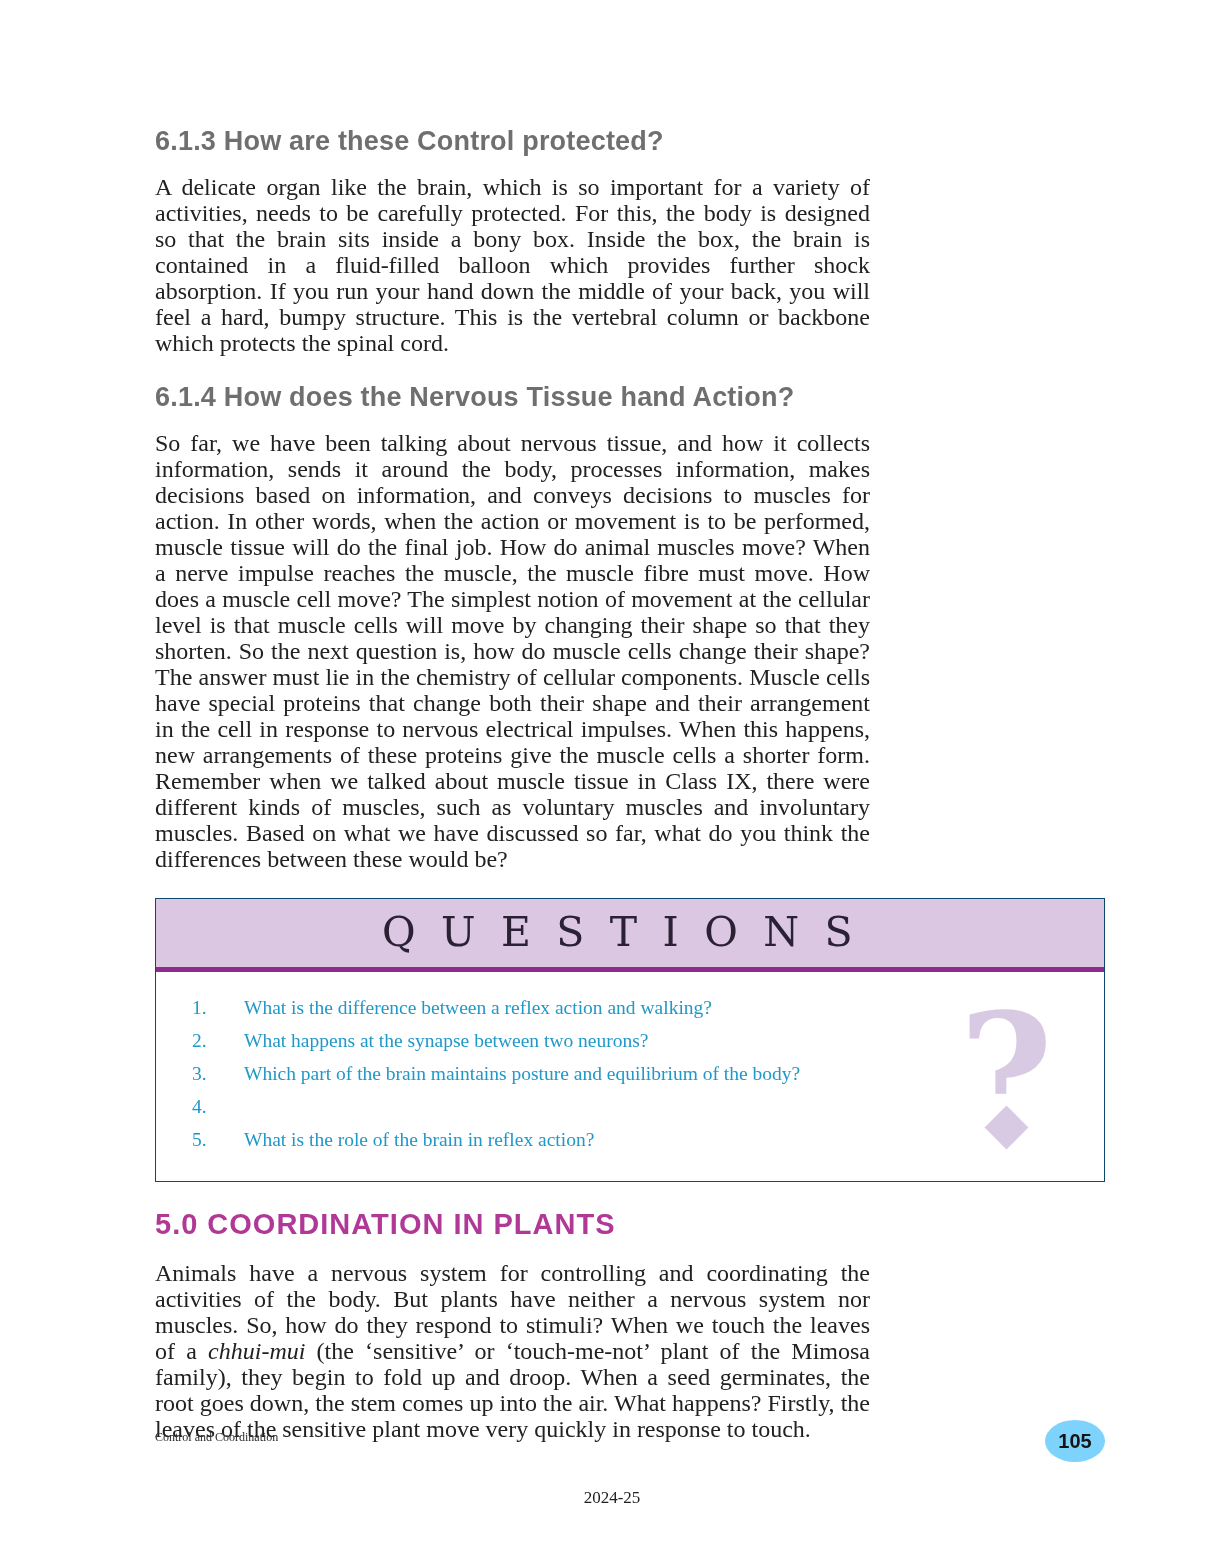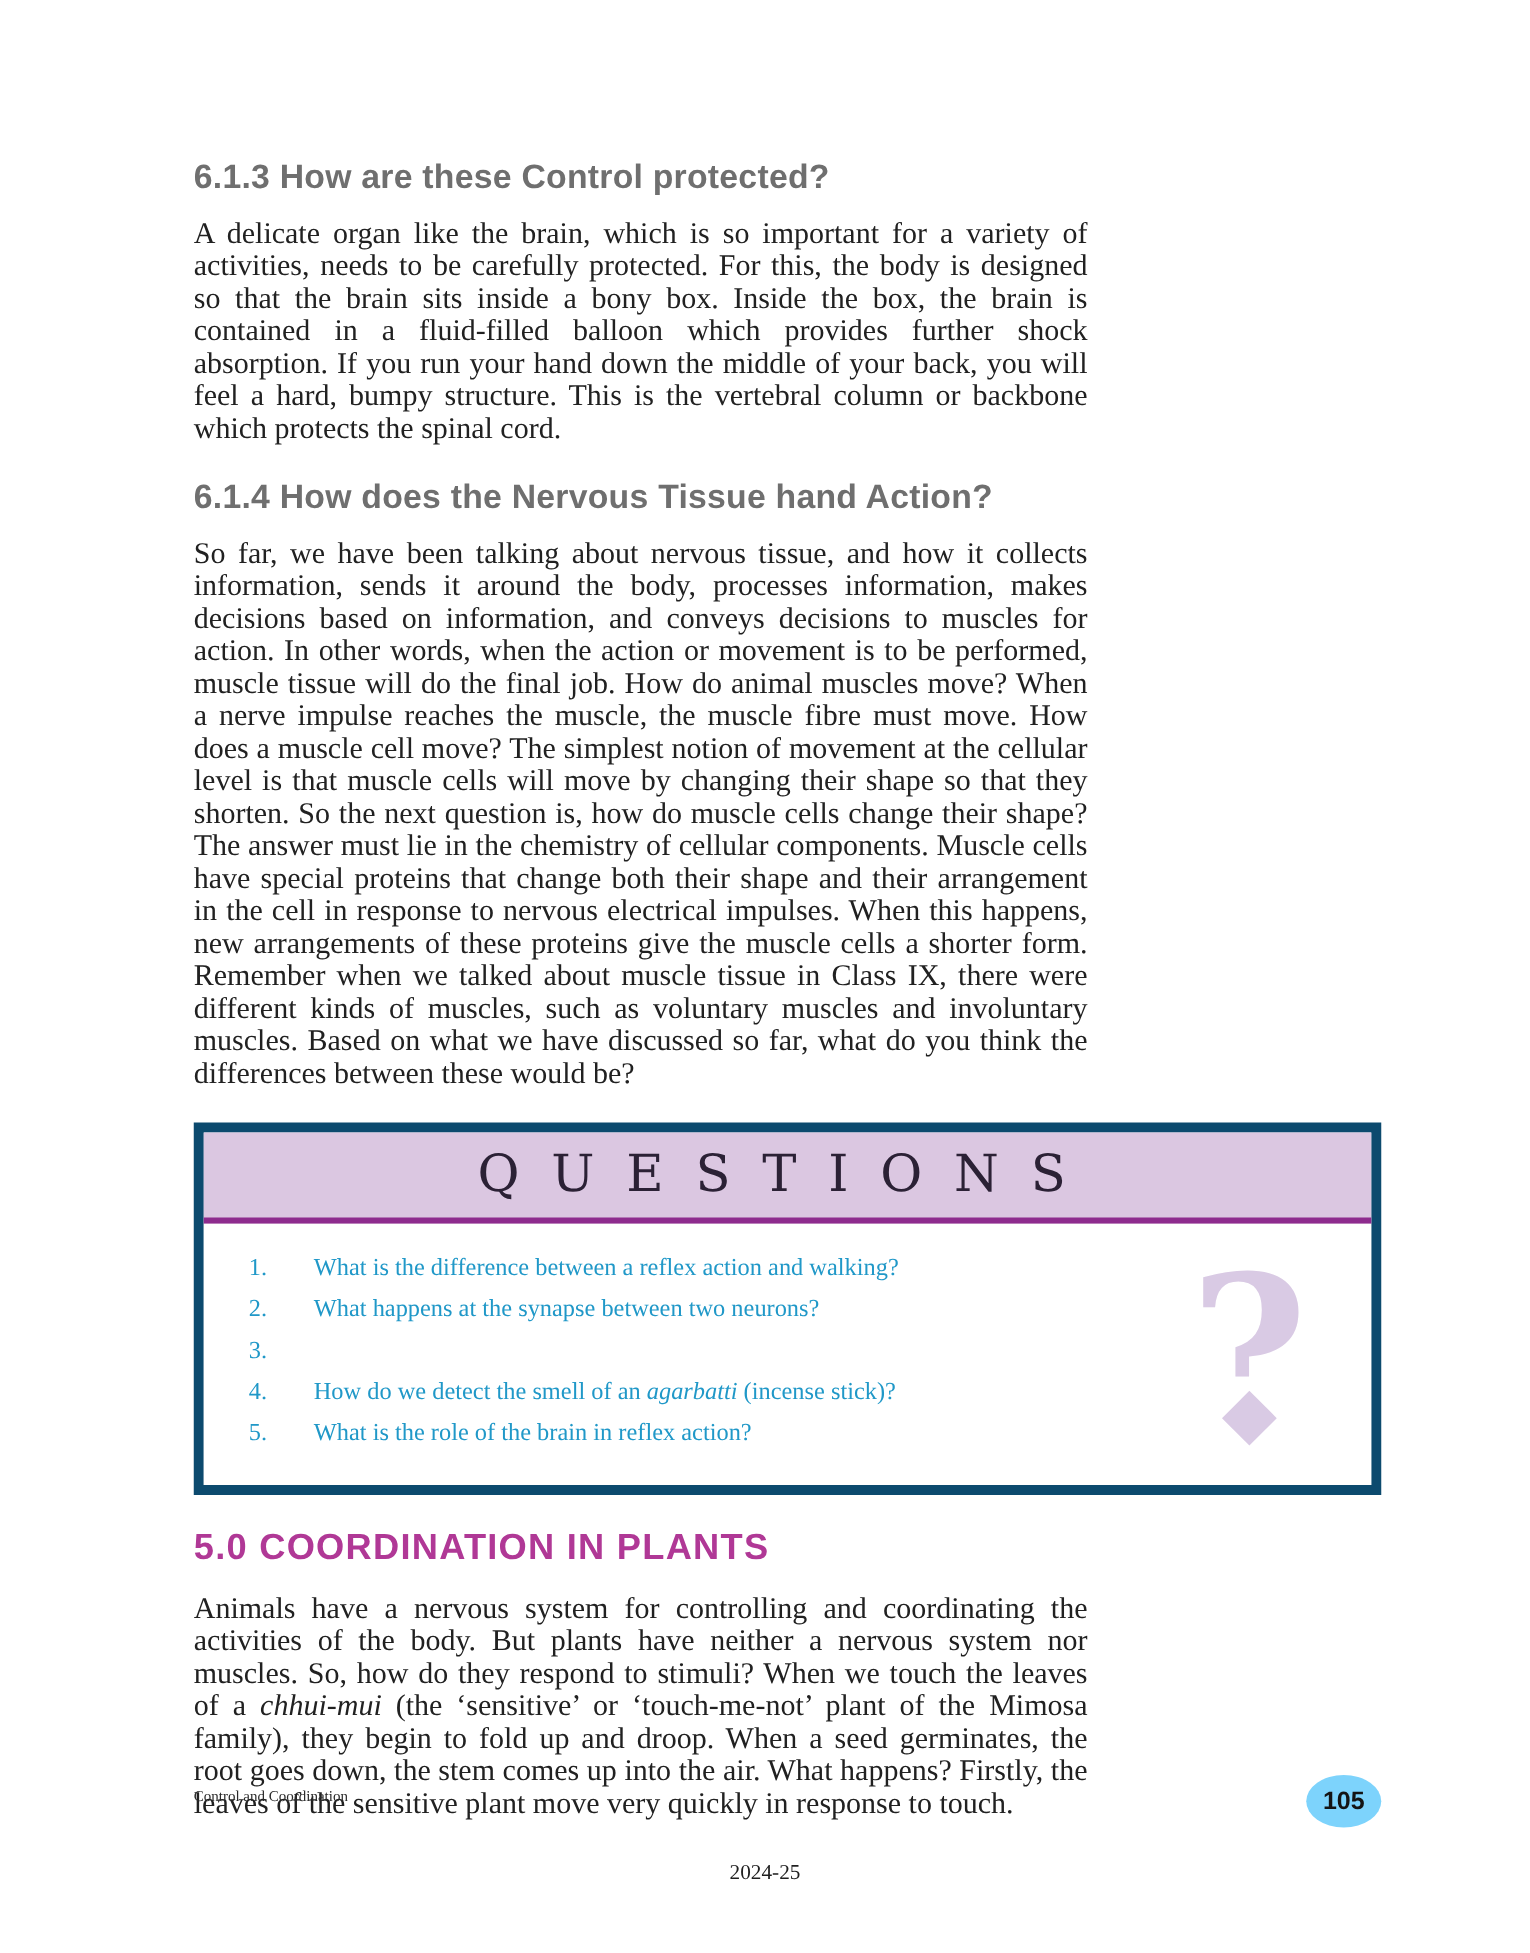--- a/index.html
+++ b/index.html
@@ -30,21 +30,21 @@
     width:715px;
     font-size:24px;
     line-height:26px;
     text-align:justify;
     color:#212121;
     margin:0 0 26px 0;
   }
   
   .qbox {
     width:950px;
-    border:8px solid #0c4a6e;
+    border:1px solid #0c4a6e;
     margin:4px 0 26px 0;
     background:#ffffff;
   }
   .qbox-header {
     background:#dbc7e1;
     border-bottom:5px solid #8e2c8e;
     text-align:center;
     padding:9px 0 11px 0;
   }
   .qbox-title {
@@ -157,25 +157,25 @@
           <span class="qtext">What is the difference between a reflex action and walking?</span>
         </div>
 
         <div class="qrow">
           <span class="qnum">2.</span>
           <span class="qtext">What happens at the synapse between two neurons?</span>
         </div>
 
         <div class="qrow">
           <span class="qnum">3.</span>
+          <span class="qtext">Which part of the brain maintains posture and equilibrium of the body?</span>
         </div>
 
         <div class="qrow">
           <span class="qnum">4.</span>
-          <span class="qtext"><span>How do we detect the smell of an </span><i>agarbatti</i><span> (incense stick)?</span></span>
         </div>
 
         <div class="qrow">
           <span class="qnum">5.</span>
           <span class="qtext">What is the role of the brain in reflex action?</span>
         </div>
 
         <div class="qmark">
           <div class="qmark-clip">
             <div class="qmark-glyph">?</div>

